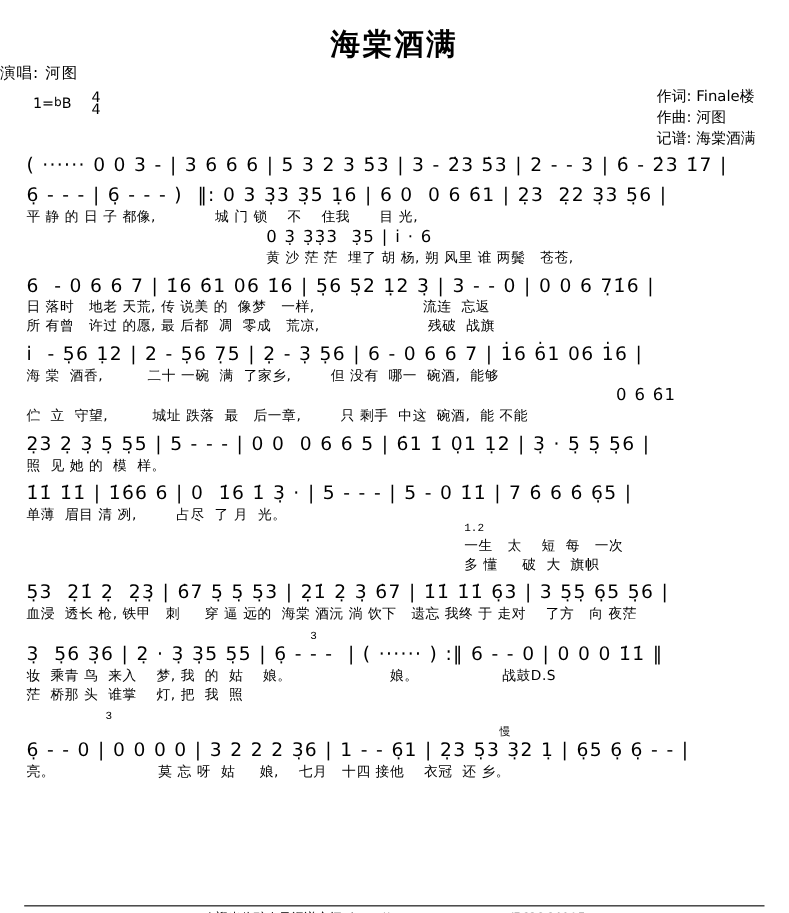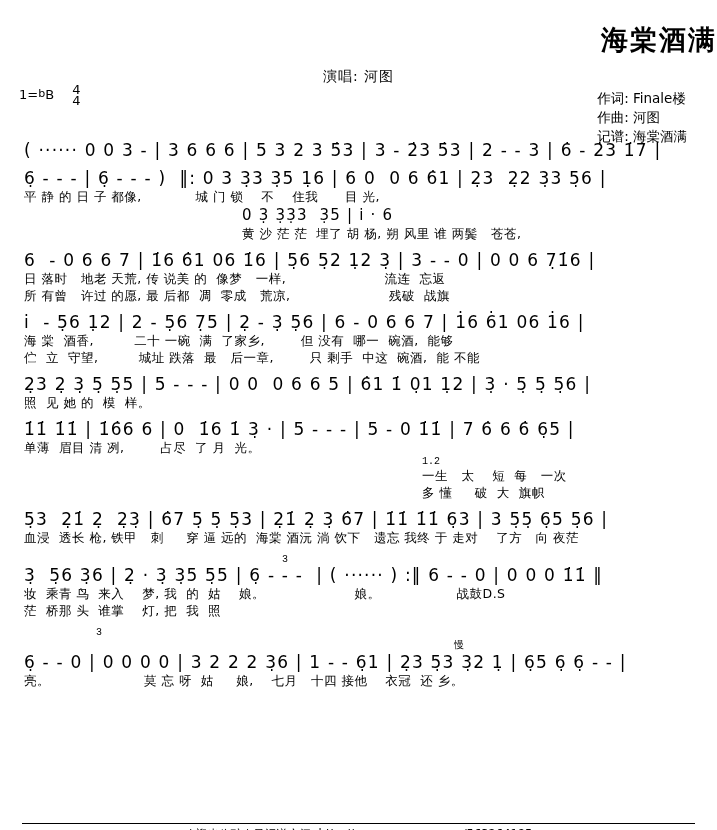--- a/index.html
+++ b/index.html
@@ -16,46 +16,45 @@
     overflow: hidden;
   }
   .sheet {
     position: relative;
     width: 717px;
     height: 830px;
     box-sizing: border-box;
     padding: 0;
   }
   .title {
-    text-align: right;
+    text-align: center;
     font-family: "DejaVu Serif", serif;
     font-size: 27px;
     font-weight: bold;
     letter-spacing: 2px;
     margin: 22px 0 0 0;
   }
   .singer {
-    text-align: center;
+    text-align: left;
     font-family: "DejaVu Sans", sans-serif;
     font-size: 14px;
-    margin-top: 10px;
     letter-spacing: 1px;
   }
   .credits {
     position: absolute;
     right: 30px;
-    top: 67px;
+    top: 57px;
     font-size: 13.5px;
     line-height: 19px;
     text-align: left;
     font-family: "DejaVu Sans", sans-serif;
   }
   .keysig {
     position: absolute;
-    left: 19px;
+    left: 30px;
     top: 62px;
     font-size: 13px;
     font-family: "DejaVu Sans", sans-serif;
   }
   .keysig .flat { font-size: 11px; vertical-align: 2px; }
   .meter {
     display: inline-block;
     position: relative;
     margin-left: 14px;
     vertical-align: -6px;
@@ -155,20 +154,21 @@
 
     <div class="line block">
       <div class="notes">6  - 0 6 6 7 | 1̇6 6̇1 06 1̇6 | 5̣6 5̣2 1̣2 3̣ | 3 - - 0 | 0 0 6 7̣1̇6 |</div>
       <div class="lyric">日 落时   地老 天荒, 传 说美 的  像梦   一样,                      流连  忘返</div>
       <div class="lyric">所 有曾   许过 的愿, 最 后都  凋  零成   荒凉,                      残破  战旗</div>
     </div>
 
     <div class="line block">
       <div class="notes">i  - 5̣6 1̣2 | 2 - 5̣6 7̣5 | 2̣ - 3̣ 5̣6 | 6 - 0 6 6 7 | 1̇6 6̇1 06 1̇6 |</div>
       <div class="lyric">海 棠  酒香,         二十 一碗  满  了家乡,        但 没有  哪一  碗酒,  能够</div>
+      <div class="notes small" style="padding-left:536px">0 6 6̇1</div>
       <div class="lyric">伫  立  守望,         城址 跌落  最   后一章,        只 剩手  中这  碗酒,  能 不能</div>
     </div>
 
     <div class="line block">
       <div class="notes">2̣3 2̣ 3̣ 5̣ 5̣5 | 5 - - - | 0 0  0 6 6 5 | 6̇1 1̇ 0̣1 1̣2 | 3̣ · 5̣ 5̣ 5̣6 |</div>
       <div class="lyric">照  见 她 的  模  样。</div>
     </div>
 
     <div class="line block">
       <div class="notes">1̇1̇ 1̇1̇ | 1̇6̇6 6 | 0  1̇6 1̇ 3̣ · | 5 - - - | 5 - 0 1̇1̇ | 7 6̇ 6 6̇ 6̣5 |</div>

